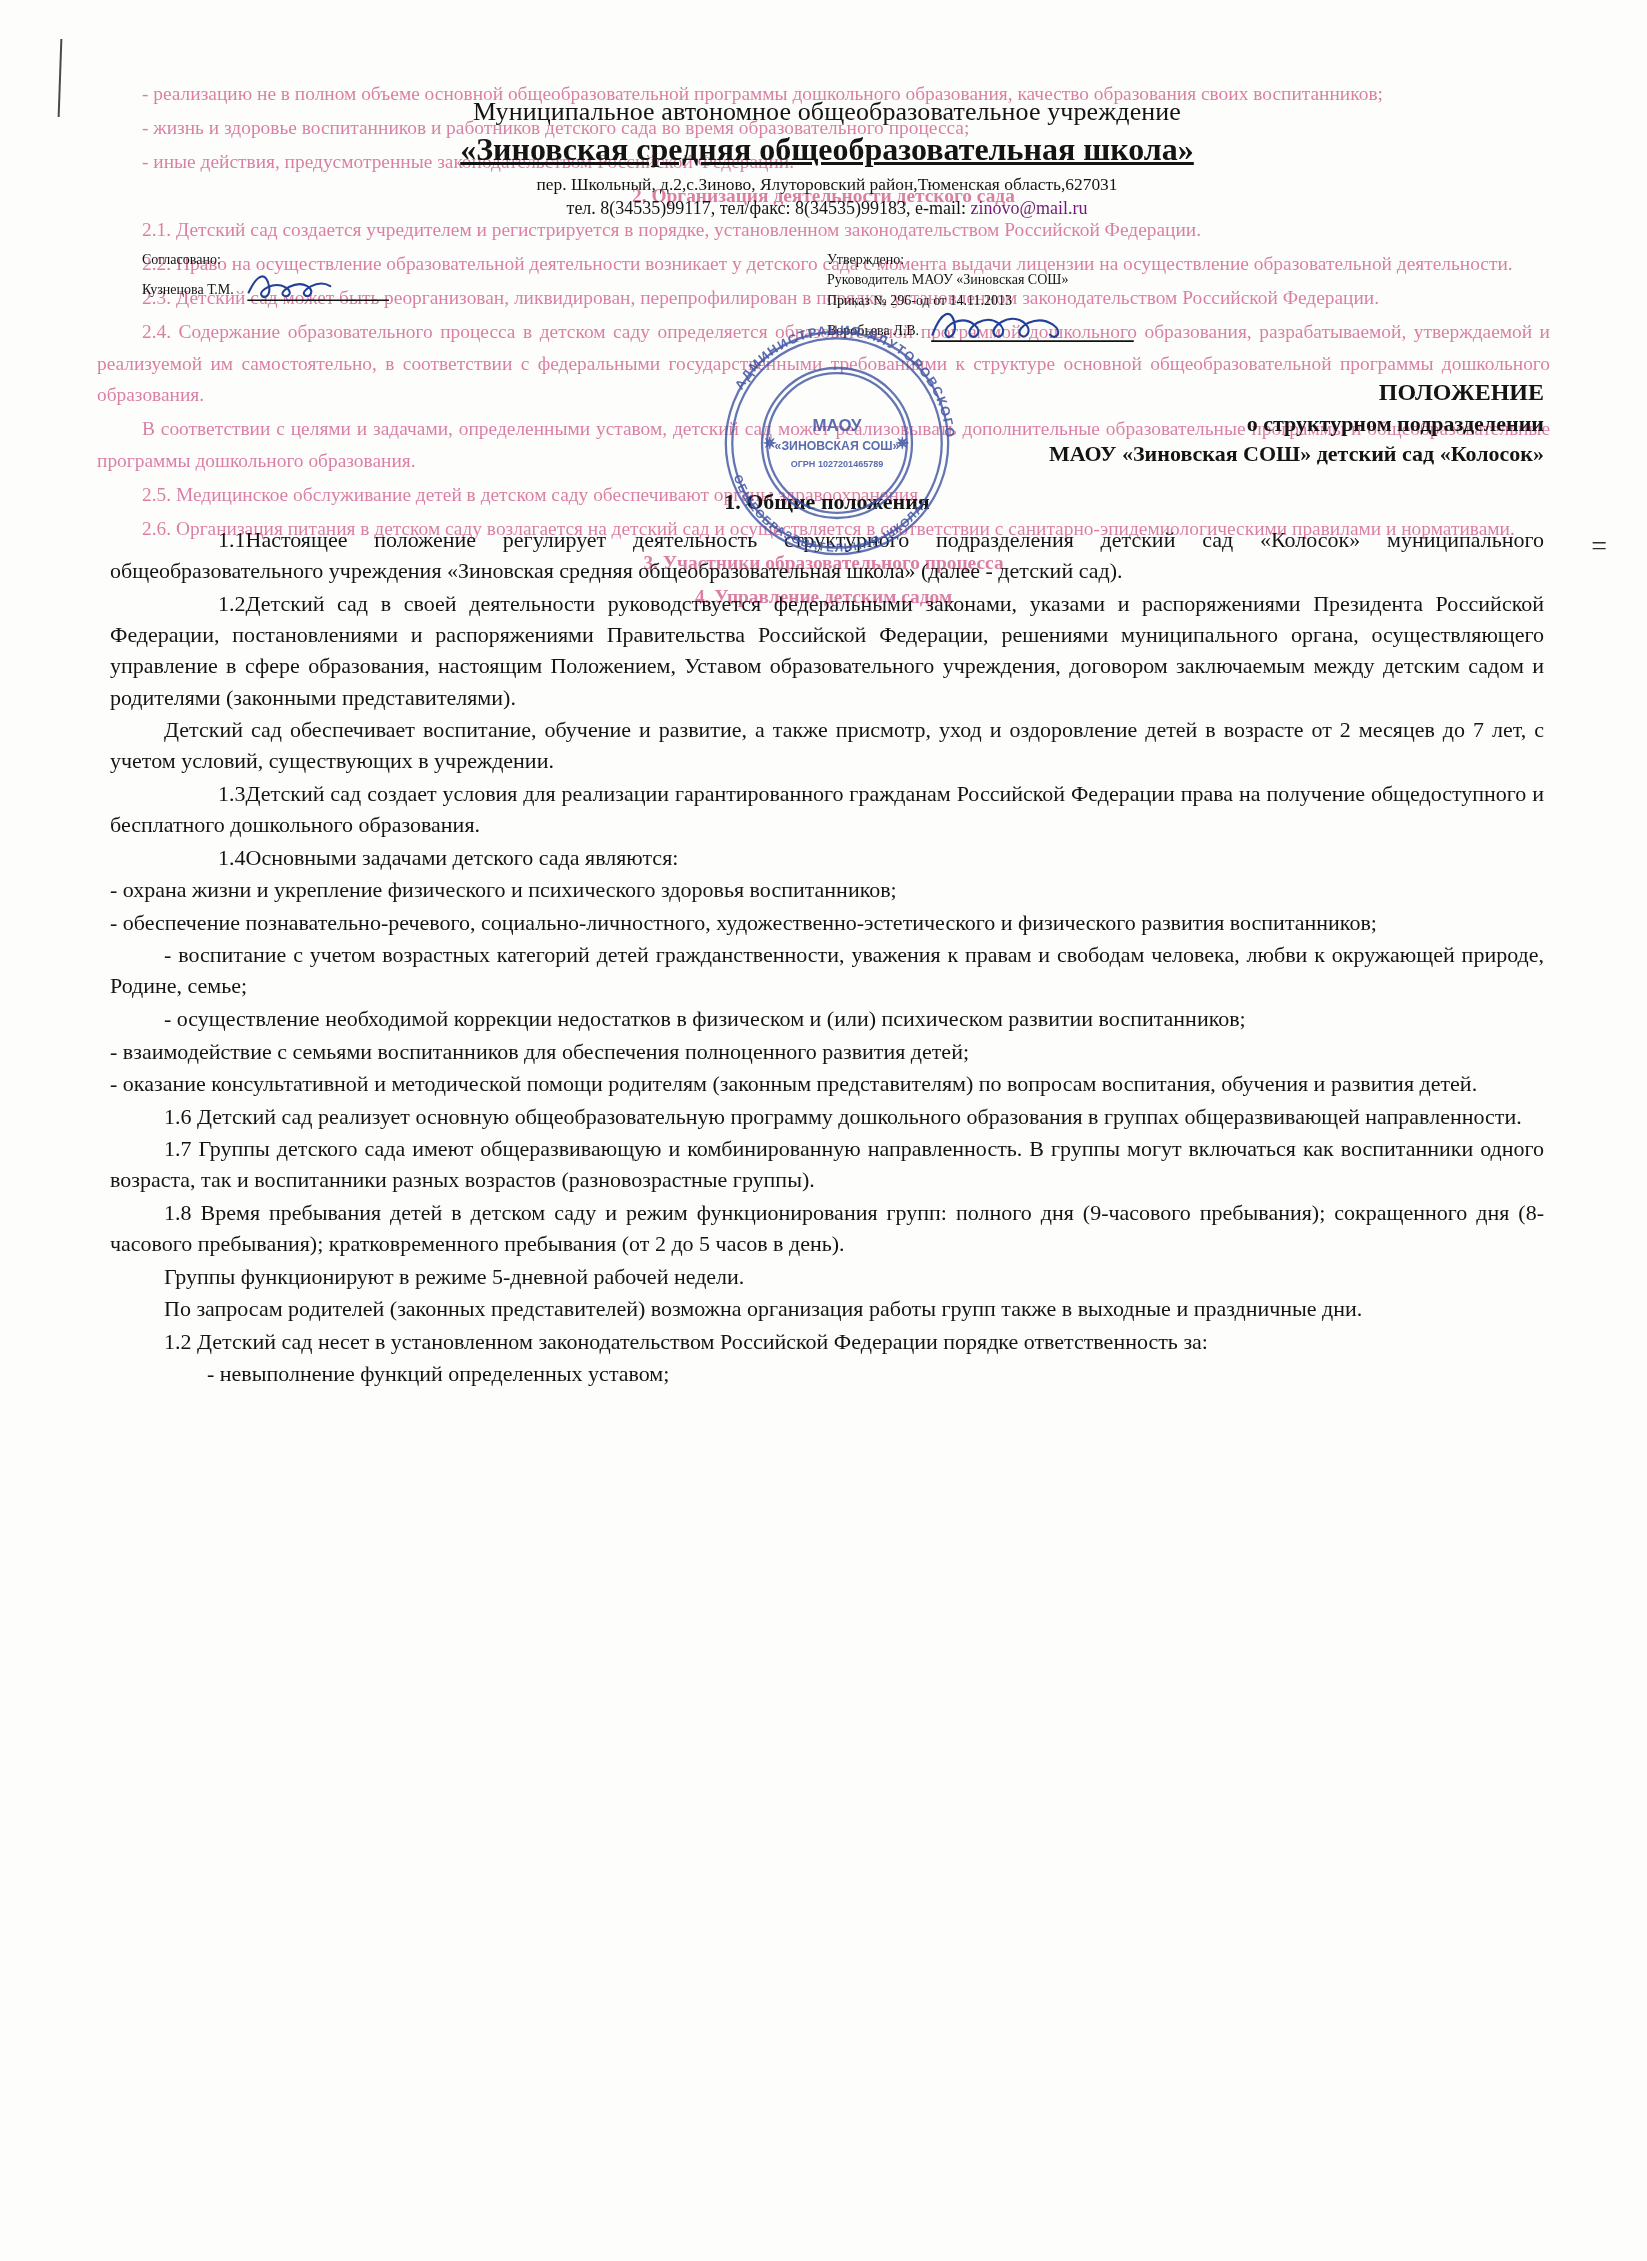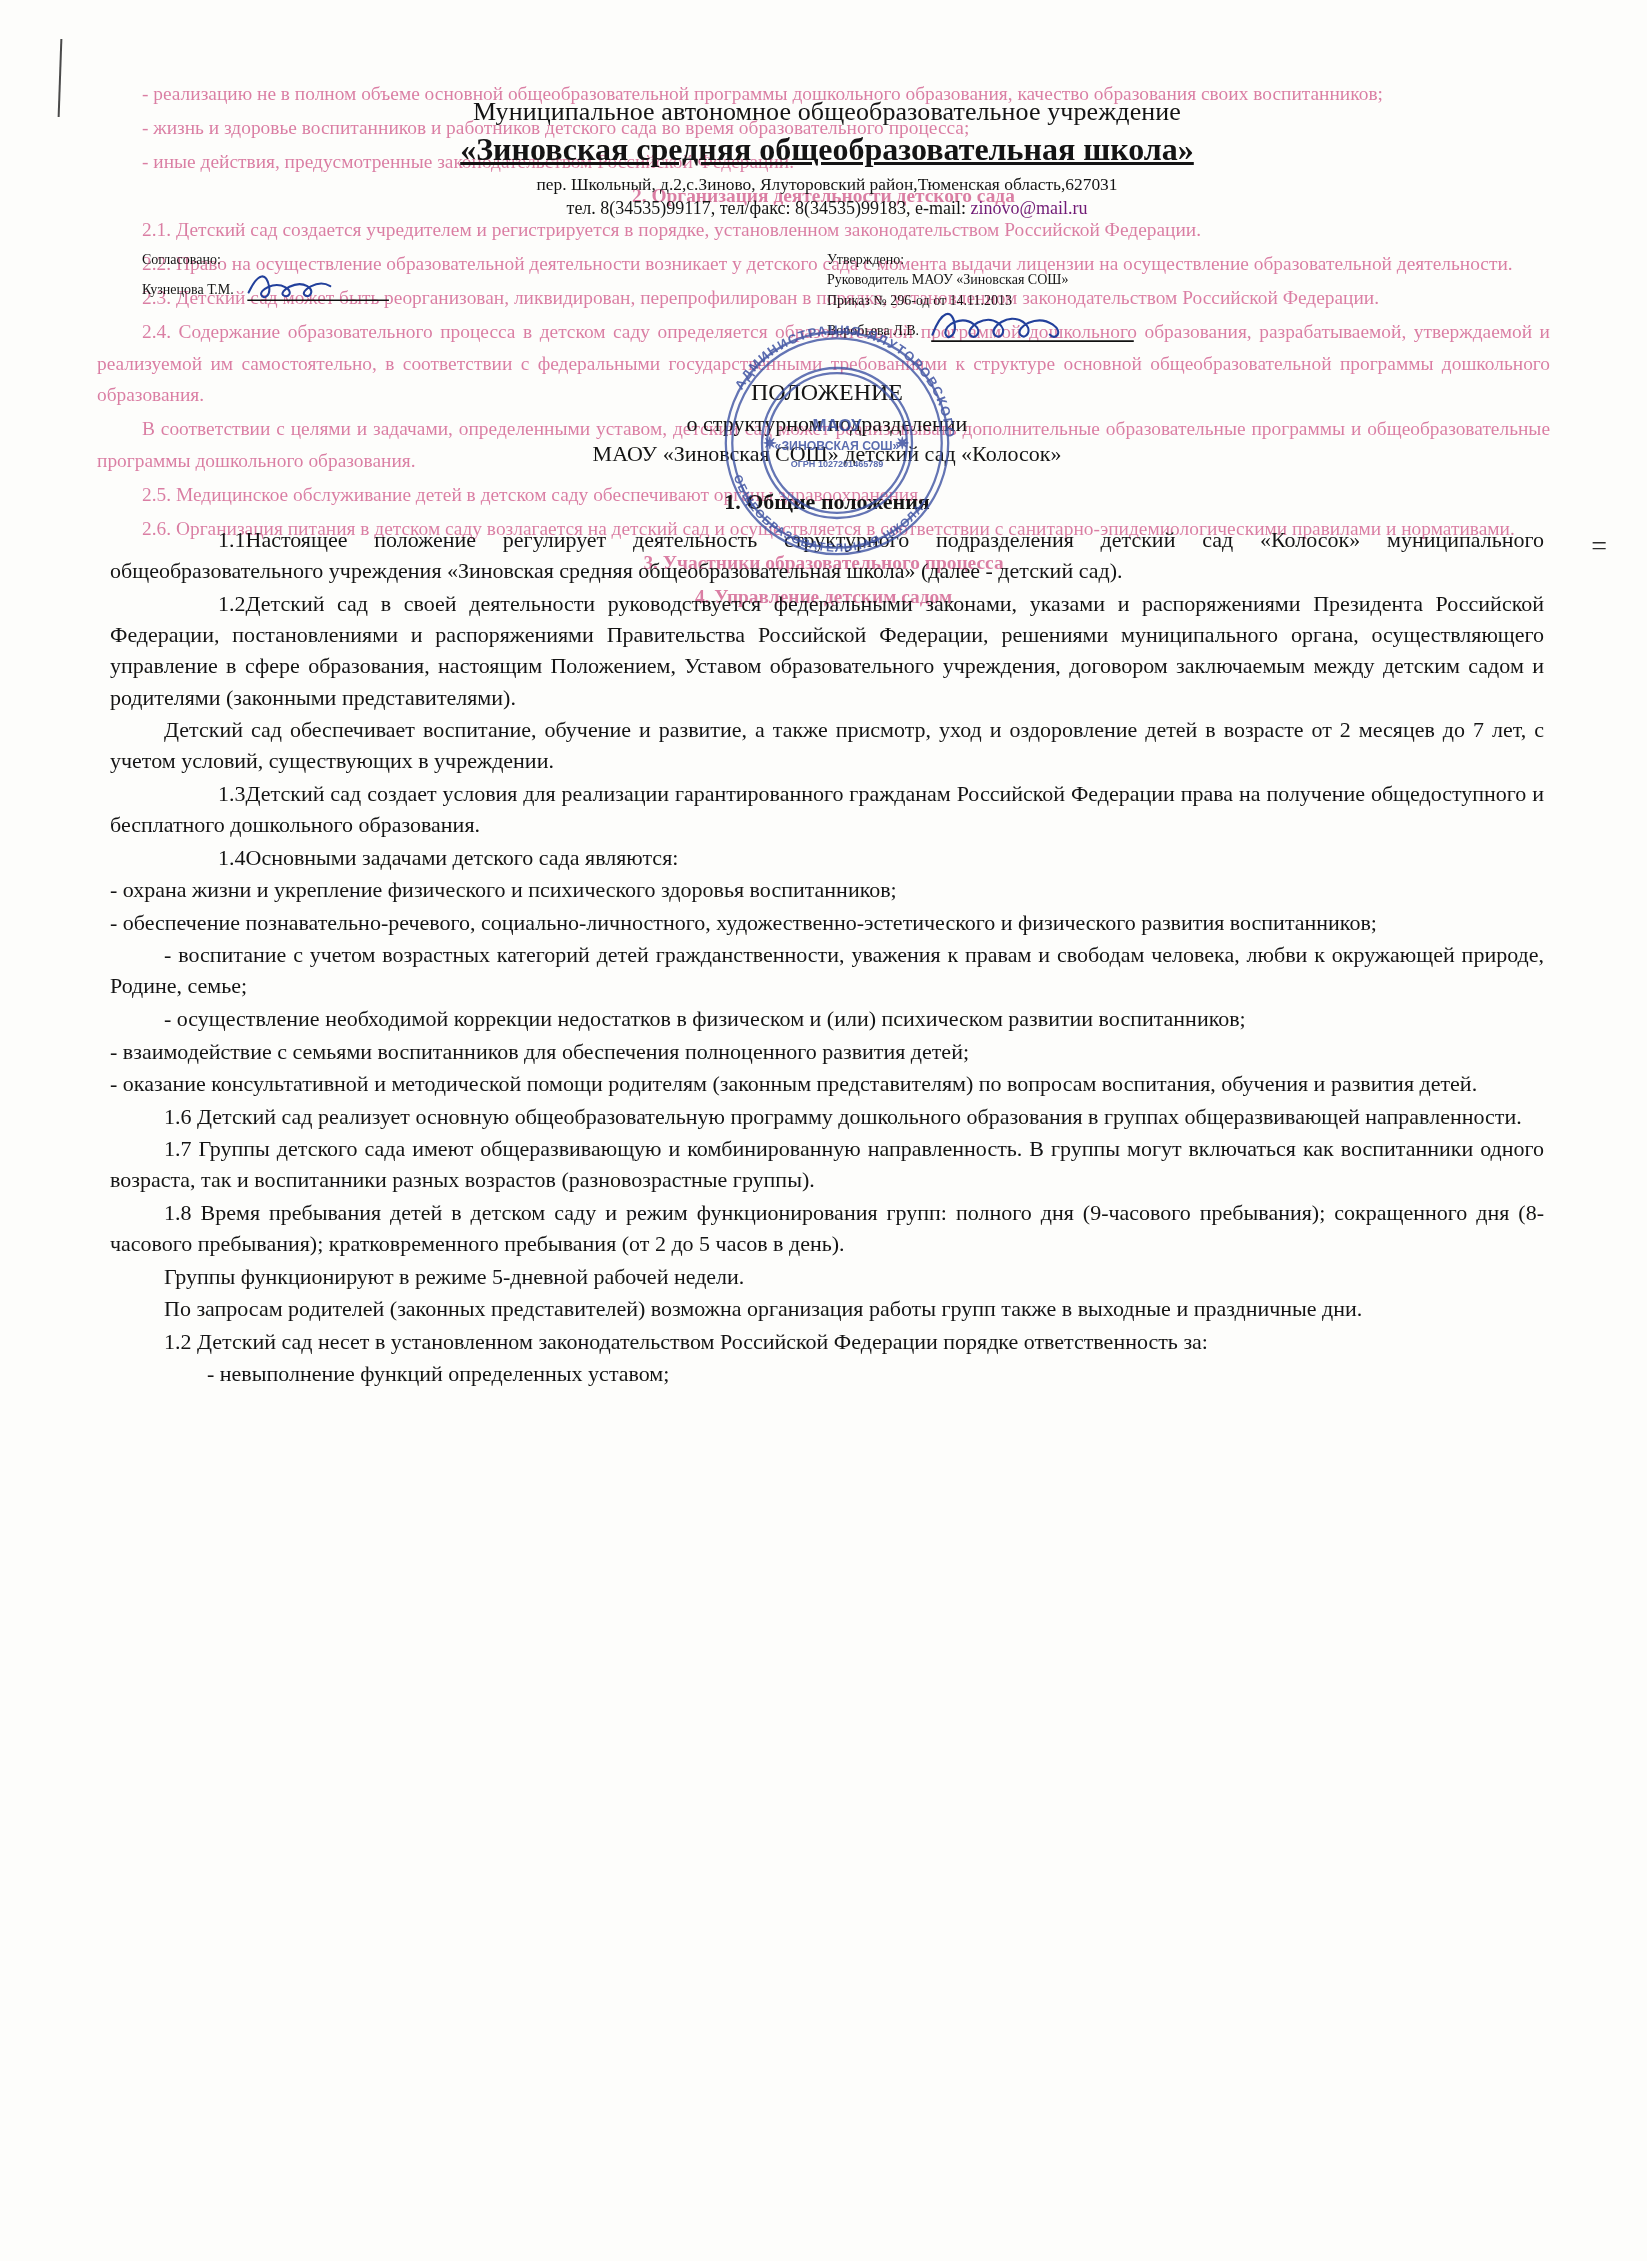--- a/index.html
+++ b/index.html
@@ -96,22 +96,22 @@
     left: 698px;
     top: 304px;
     width: 278px;
     height: 278px;
     pointer-events: none;
     opacity: .92;
   }
 
   
   .doc-title {
-    text-align: center;
-    font-weight: normal;
+    text-align: right;
+    font-weight: bold;
     font-size: 24px;
     margin-top: 35px;
     line-height: 1.38;
   }
   .doc-title .l2 { font-size: 22px; }
   .doc-title .l3 { font-size: 22px; }
 
   .section-title {
     text-align: center;
     font-weight: bold;

